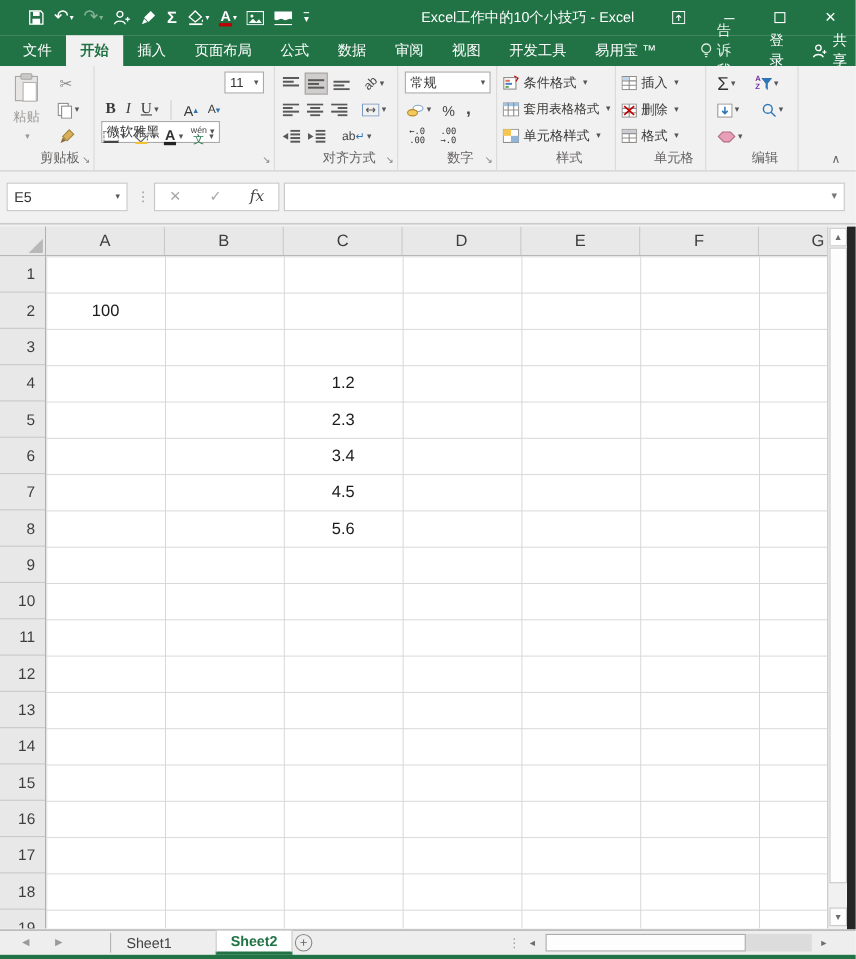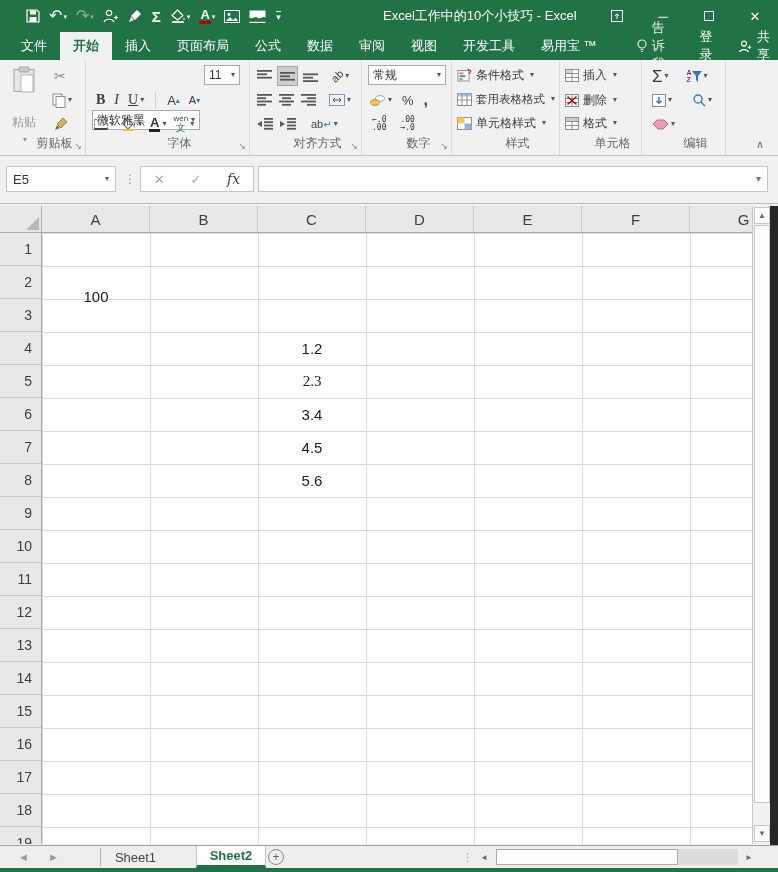--- a/index.html
+++ b/index.html
@@ -296,21 +296,21 @@
 
     <div class="grp" style="left:0;width:86px;">
       <div style="position:absolute;left:5px;top:6px;width:38px;text-align:center;">
         <span class="ico">
             <svg width="22" height="27" viewBox="0 0 22 27">
               <rect x="1" y="3.5" width="20" height="22" fill="#e8e6e4" stroke="#a8a6a4"></rect>
               <rect x="6" y="1" width="10" height="5" rx="1" fill="#cac8c6" stroke="#a8a6a4"></rect>
               <rect x="8" y="9" width="12" height="17" fill="#fff" stroke="#b5b3b1"></rect>
             </svg>
           </span>
-        <div style="color:#9a9896;font-size:12px;margin-top:18px;">粘贴</div>
+        <div style="color:#9a9896;font-size:12px;margin-top:2px;">粘贴</div>
         <span class="dd" style="color:#9a9896;">▾</span>
       </div>
       <span class="ibtn" style="position:absolute;left:52px;top:6px;color:#8a8886;font-size:14px;">
           <span>✂</span>
         </span>
       <span class="ibtn" style="position:absolute;left:50px;top:30px;">
         <span class="ico">
             <svg width="14" height="15" viewBox="0 0 14 15">
               <rect x="1" y="1" width="9" height="11" fill="#fff" stroke="#8f8d8b"></rect>
               <rect x="4" y="3.5" width="9" height="11" fill="#fff" stroke="#8f8d8b"></rect>
@@ -376,21 +376,20 @@
           <span class="dd">▾</span>
         </span>
         <span class="ibtn">
           <span class="pinyin">
             <span class="py-top">wén</span>
             <span class="py-bot">文</span>
           </span>
           <span class="dd">▾</span>
         </span>
       </div>
-      <div class="grp-label">字体</div>
       <span class="launcher">↘</span>
     </div>
 
     <div class="grp" style="left:250px;width:112px;">
       <div class="row1" style="padding-left:5px;gap:3px;">
         <span class="ibtn">
             <svg width="15" height="12">
               <g fill="#595959">
                 <rect y="0" width="15" height="1.8"></rect>
                 <rect y="3.4" width="10" height="1.8"></rect>
@@ -763,23 +762,23 @@
       </div>
       <div class="rowh">
         <span>18</span>
       </div>
       <div class="rowh">
         <span>19</span>
       </div>
     </div>
 
   <div class="cellsarea">
-    <div class="cellv" style="left:0px;top:33px;margin-top:14px;">100</div>
+    <div class="cellv" style="left:0px;top:33px;">100</div>
     <div class="cellv" style="left:216px;top:99px;">1.2</div>
-    <div class="cellv" style="left:216px;top:132px;font-family:Liberation Serif, serif;">2.3</div>
+    <div class="cellv" style="left:216px;top:132px;">2.3</div>
     <div class="cellv" style="left:216px;top:165px;">3.4</div>
     <div class="cellv" style="left:216px;top:198px;">4.5</div>
     <div class="cellv" style="left:216px;top:231px;">5.6</div>
   </div>
 
   <div class="vscroll">
     <span class="vbtn" style="top:1px;">▲</span>
     <span class="vthumb"></span>
     <span class="vbtn" style="top:619px;">▼</span>
   </div>

